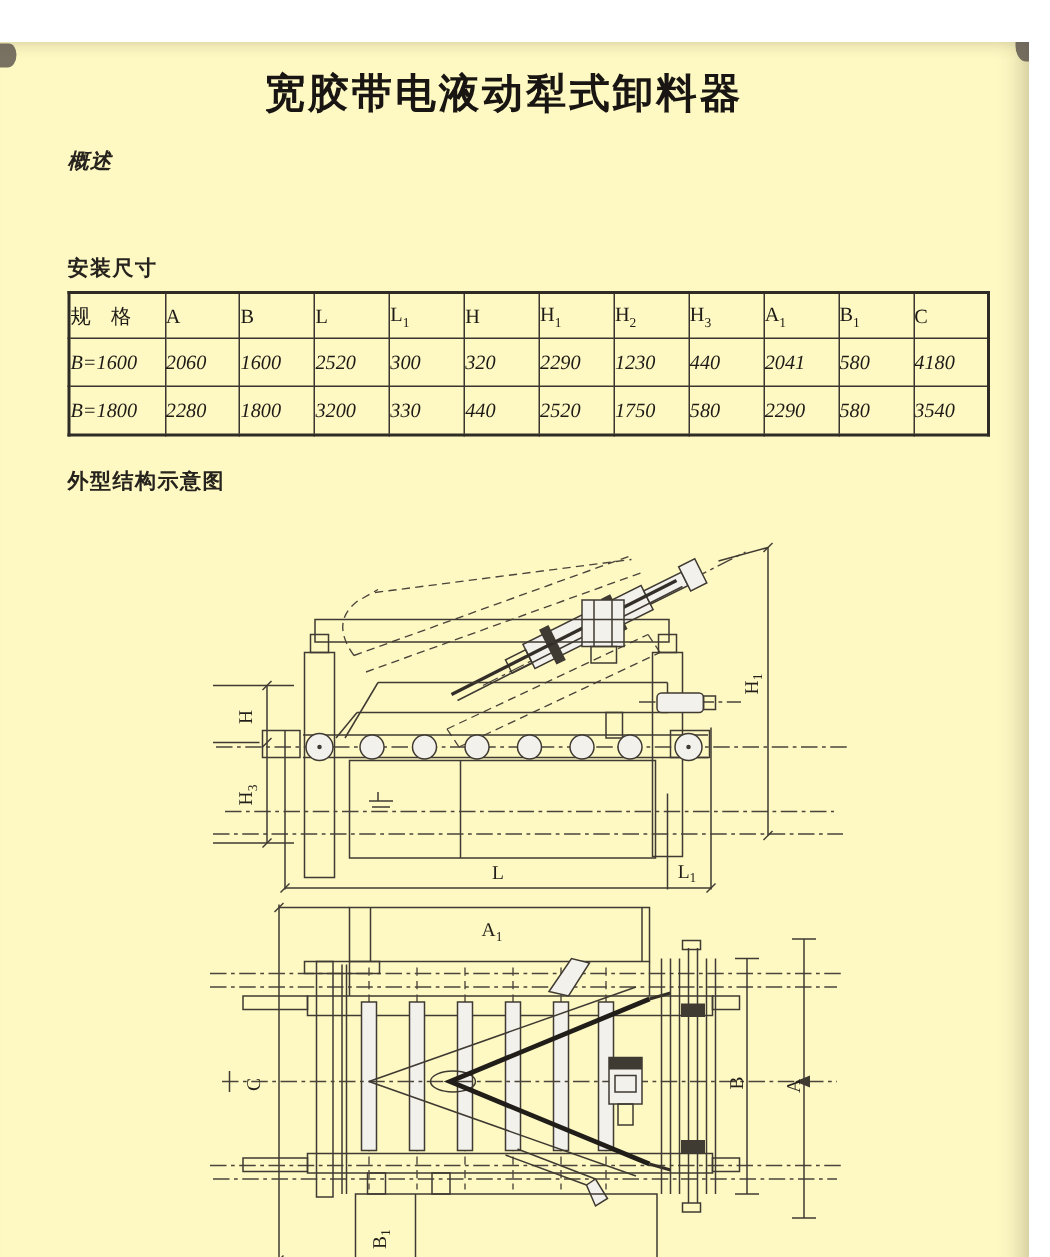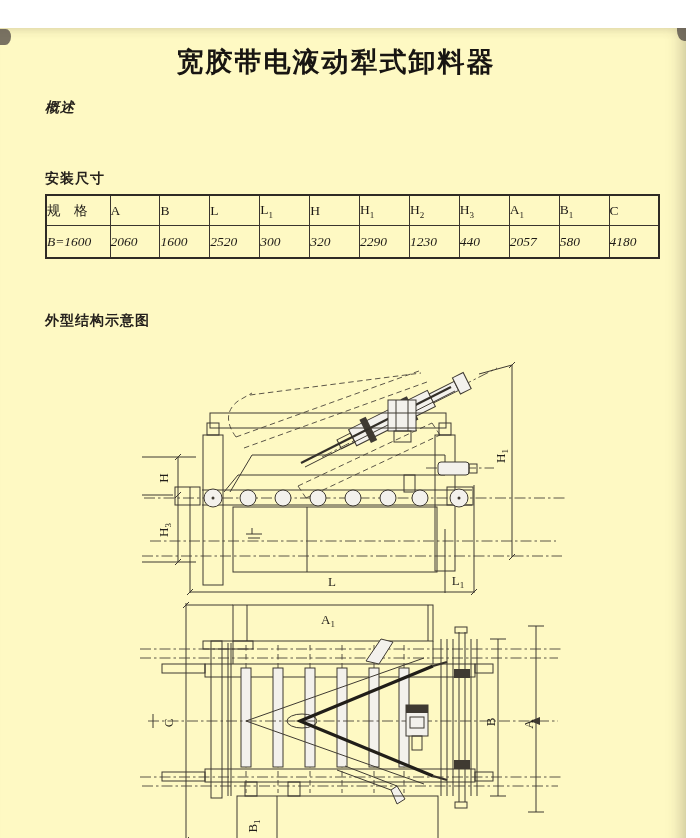--- a/index.html
+++ b/index.html
@@ -92,23 +92,37 @@
         <tr>
           <td>B=1600</td>
           <td>2060</td>
           <td>1600</td>
           <td>2520</td>
           <td>300</td>
           <td>320</td>
           <td>2290</td>
           <td>1230</td>
           <td>440</td>
-          <td>2057</td>
+          <td>2041</td>
           <td>580</td>
           <td>4180</td>
+        </tr>
+        <tr>
+          <td>B=1800</td>
+          <td>2280</td>
+          <td>1800</td>
+          <td>3200</td>
+          <td>330</td>
+          <td>440</td>
+          <td>2520</td>
+          <td>1750</td>
+          <td>580</td>
+          <td>2290</td>
+          <td>580</td>
+          <td>3540</td>
         </tr>
       </tbody>
   </table>
 
   <div class="sec-head" id="schematic-heading">外型结构示意图</div>
 
   <svg class="schematic" width="700" height="523" viewBox="0 0 700 523">
 
     <g>
 

